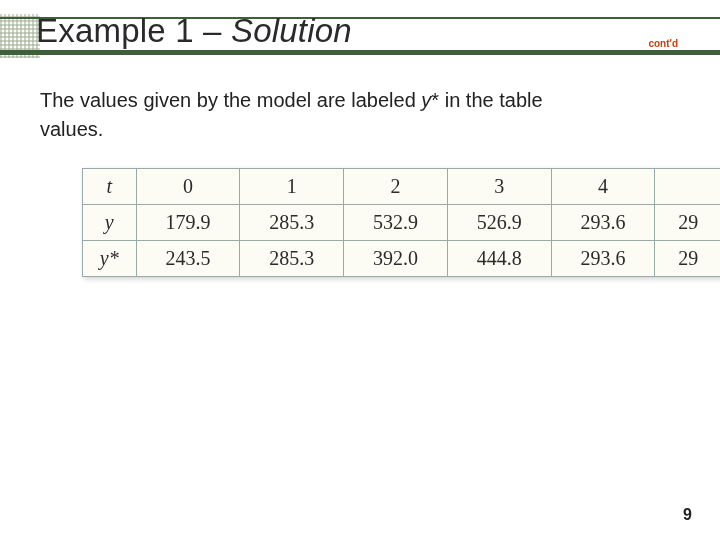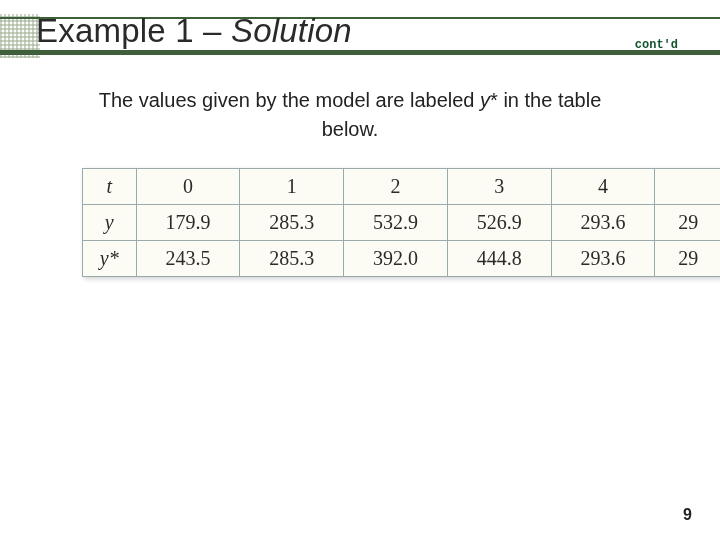--- a/index.html
+++ b/index.html
@@ -50,34 +50,33 @@
     font-size: 33px;
     color: #2a2a2a;
     letter-spacing: 0.2px;
     text-align: center;
   }
   .title .ital { font-style: italic; }
   .contd {
     position: absolute;
     right: 42px;
     top: 38px;
-    font-family: Liberation Mono, monospace;
-    font-size: 12px;
+    font-family: Liberation Sans, sans-serif;
+    font-size: 10px;
     font-weight: bold;
-    color: #14532d;
+    color: #c2410c;
   }
   .body-text {
     position: absolute;
     left: 40px;
     top: 86px;
     width: 620px;
     font-size: 20px;
     color: #222;
     line-height: 1.45;
-    text-align: center;
   }
   .body-text .yi { font-style: italic; }
   .table-wrap {
     position: absolute;
     left: 82px;
     top: 168px;
     width: 640px;
     overflow: hidden;
     box-shadow: 2px 2px 5px rgba(0,0,0,0.18);
     background: #fff;
@@ -120,21 +119,21 @@
   <div class="rule-thin top"></div>
   <div class="title">
     <span>Example 1 – </span><span class="ital">Solution</span>
   </div>
   <div class="contd">cont'd</div>
   <div class="rule-thick"></div>
 </div>
 
 <div class="body-text">
   <span>The values given by the model  are labeled </span><span class="yi">y</span><span>*</span><span> in the table</span><br>
-  <span>below.</span>
+  <span>values.</span>
 </div>
 
 <div class="table-wrap">
   <table>
     <colgroup>
       <col class="c0">
         <col class="c">
         <col class="c">
         <col class="c">
         <col class="c">

